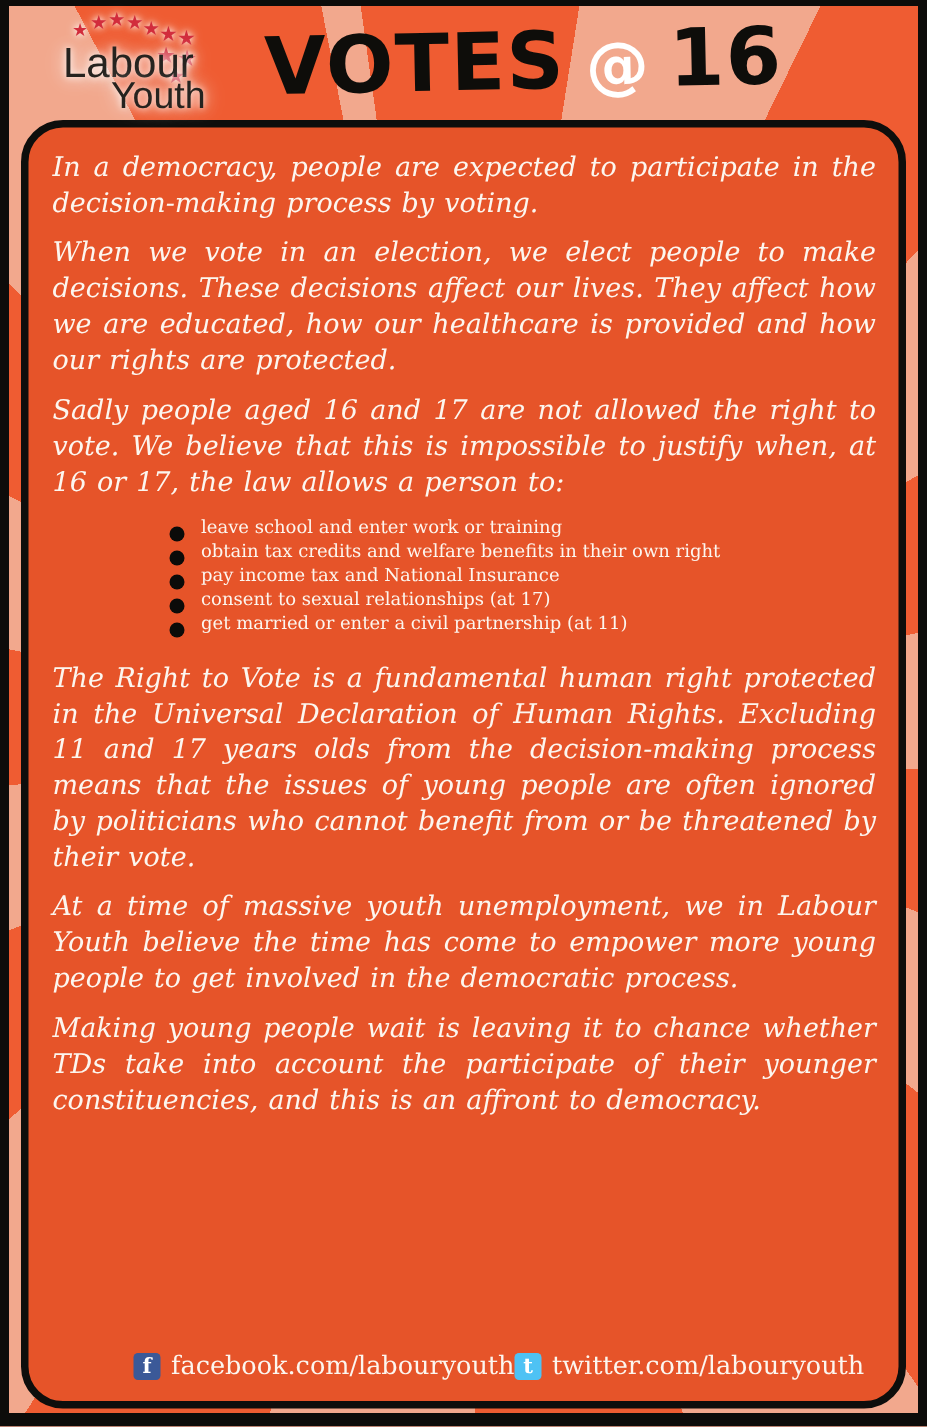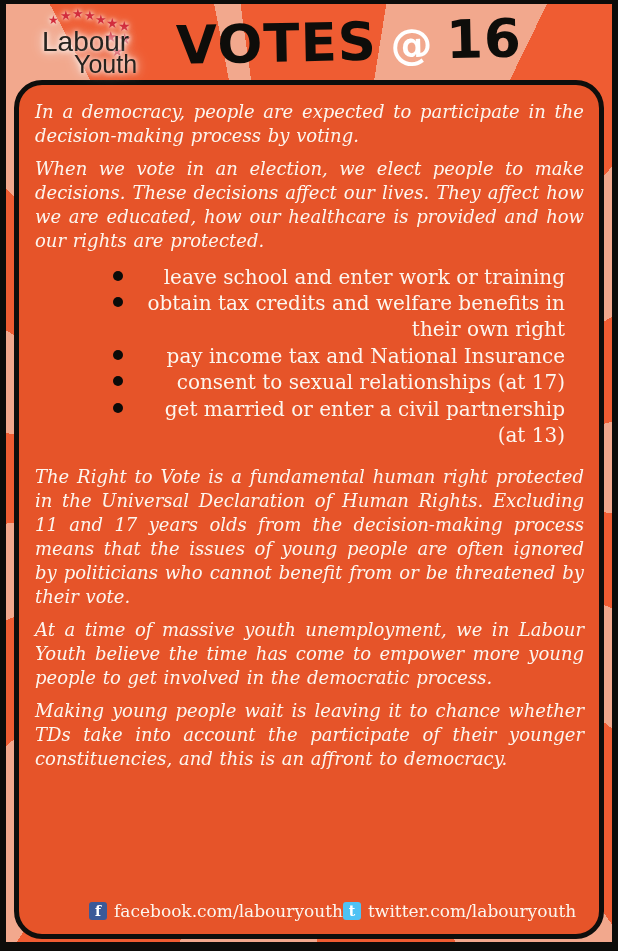--- a/index.html
+++ b/index.html
@@ -71,22 +71,22 @@
     padding:15px 15px 10px 16px;
     display:flex;flex-direction:column;overflow:hidden;
     color:var(--text-white);
   }
   .card p{
     font-size:18px;line-height:1.33;text-align:justify;
     margin-bottom:9px;word-spacing:1px;font-style:italic;
   }
   .bullets{list-style:none;margin:2px 0 17px 78px;width:452px;flex-shrink:0;}
   .bullets li{
-    position:relative;padding-left:21px;font-size:20px;line-height:1.32;
-    text-align:right;
+    position:relative;padding-left:21px;font-size:12px;line-height:1.32;
+    text-align:left;
   }
   .dot{
     position:absolute;left:0;top:7px;width:10px;height:10px;border-radius:50%;
     background:#0b0b09;display:inline-block;
   }
   
   .footer{margin-top:auto;flex-shrink:0;}
   .social{
     display:flex;justify-content:space-between;align-items:center;
     padding:0 52px 0 54px;margin-bottom:3px;
@@ -125,27 +125,28 @@
       <div class="title">
         <span class="word">VOTES</span>
         <span class="at">@</span>
         <span class="num">16</span>
       </div>
     </div>
 
     <div class="card">
       <p>In a democracy, people are expected to participate in the decision-making process by voting.</p>
       <p>When we vote in an election, we elect people to make decisions. These decisions affect our lives.  They affect how we are educated, how our healthcare is provided and how our rights are protected.</p>
+      <p>Sadly people aged 16 and 17 are not allowed the right to vote. We believe that this is impossible to justify when, at 16 or 17, the law allows a person to:</p>
 
       <ul class="bullets">
         <li><span class="dot"></span><span>leave school and enter work or training</span></li>
         <li><span class="dot"></span><span>obtain tax credits and welfare benefits in their own right</span></li>
         <li><span class="dot"></span><span>pay income tax and National Insurance</span></li>
         <li><span class="dot"></span><span>consent to sexual relationships (at 17)</span></li>
-        <li><span class="dot"></span><span>get married or enter a civil partnership (at 13)</span></li>
+        <li><span class="dot"></span><span>get married or enter a civil partnership (at 11)</span></li>
       </ul>
 
       <p>The Right to Vote is a fundamental human right protected in the Universal Declaration of Human Rights. Excluding 11 and 17 years olds from the decision-making process means that the issues of young people are often ignored by politicians who cannot benefit from or be threatened by their vote.</p>
       <p>At a time of massive youth unemployment, we in Labour Youth believe the time has come to empower more young people to get involved in the democratic process.</p>
       <p>Making young people wait is leaving it to chance whether TDs take into account the participate of their younger constituencies, and this is an affront to democracy.</p>
 
       <div class="footer">
         <div class="social">
           <span class="social-item">
             <span class="sicon fb">f</span>

